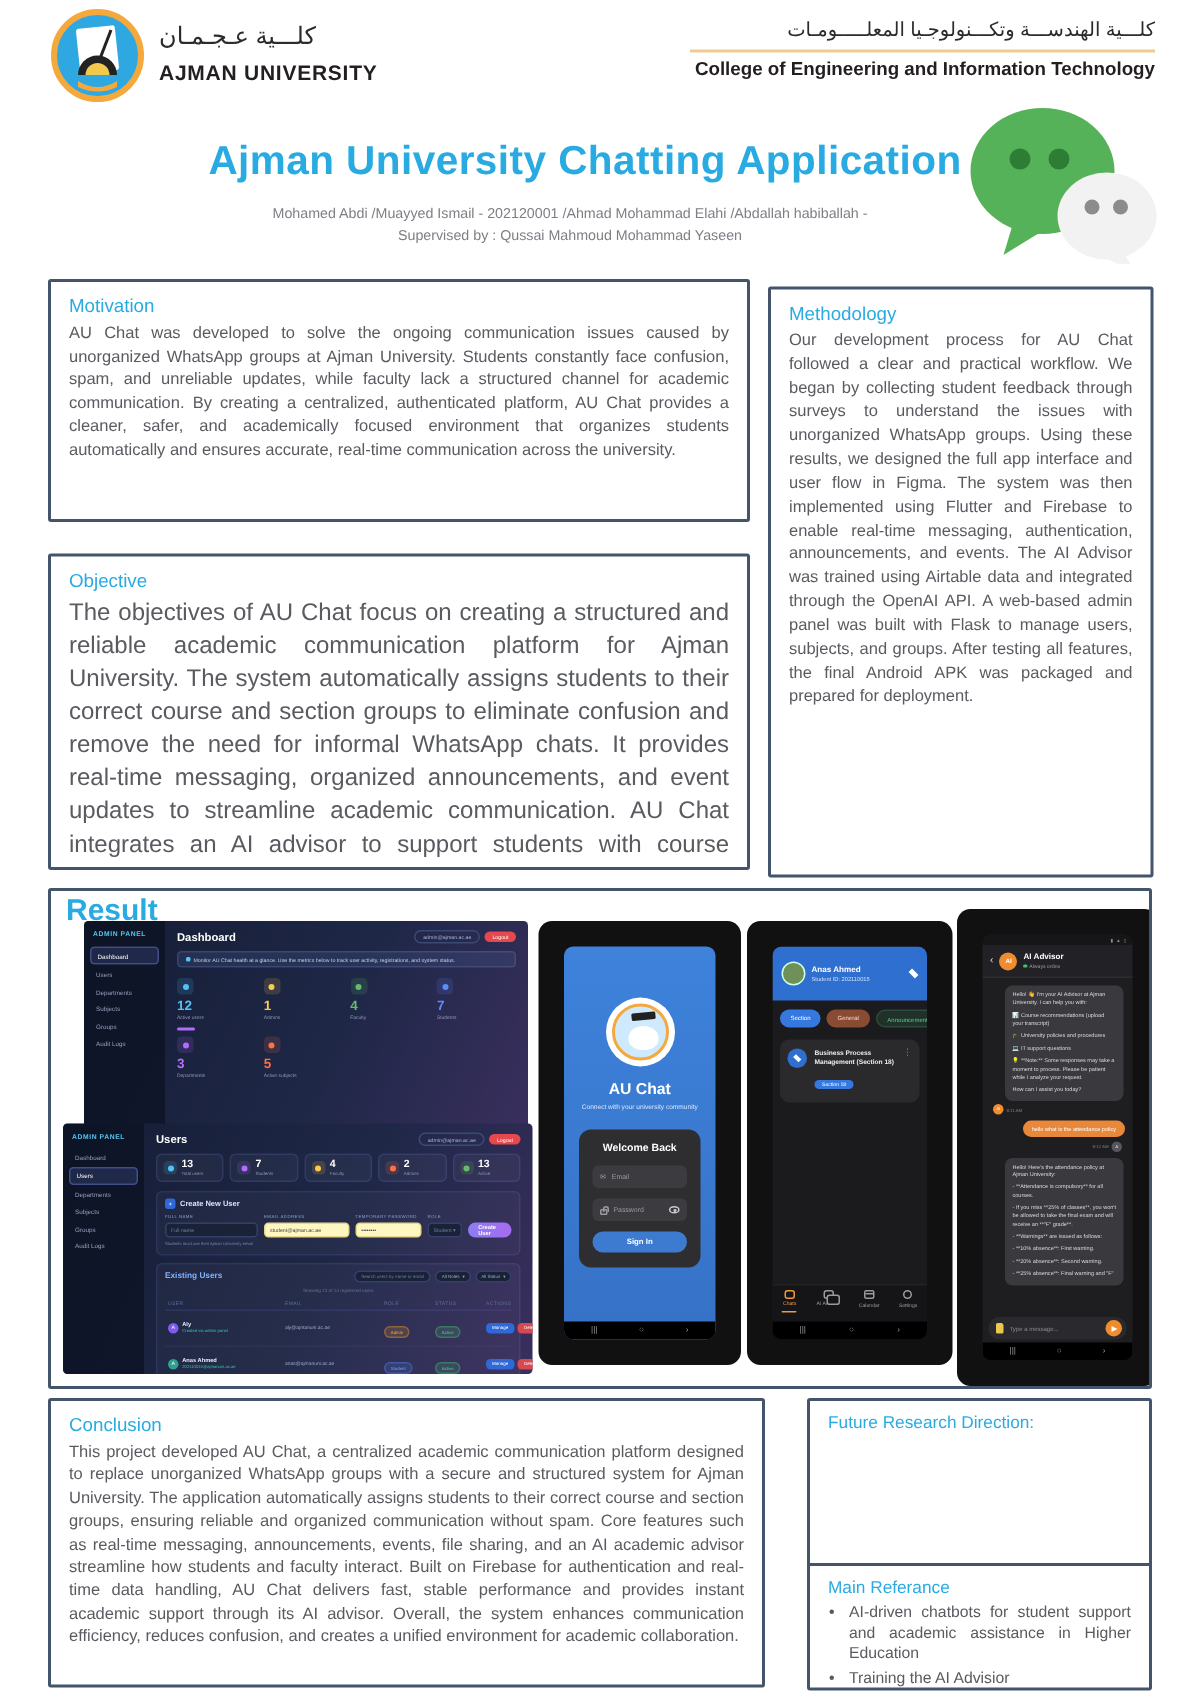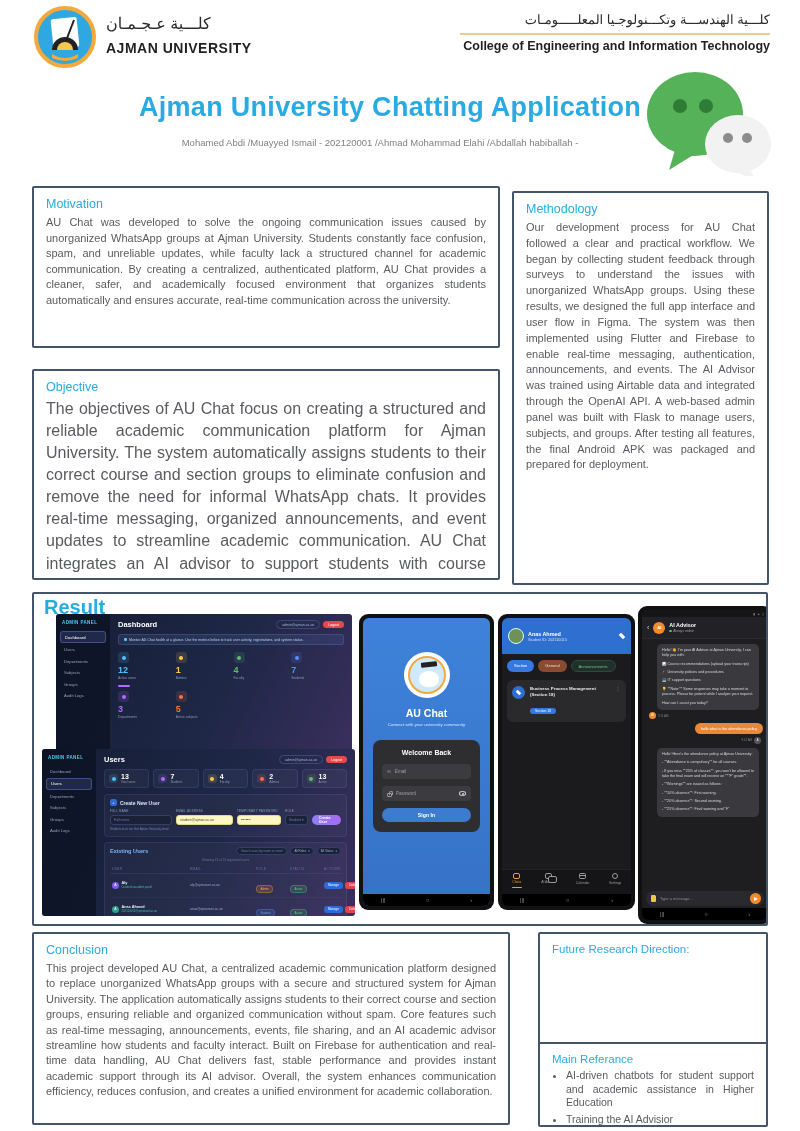--- a/index.html
+++ b/index.html
@@ -96,21 +96,21 @@
   .t-mail{font-size:3.3px;color:#98A6CC;overflow:hidden;white-space:nowrap}
   .badge{display:inline-block;font-size:2.9px;border-radius:4px;padding:1px 3.5px}
   .bg-admin{background:rgba(240,150,40,.18);color:#F5A840;border:1px solid rgba(240,150,40,.4)}
   .bg-student{background:rgba(80,130,240,.18);color:#6FA0FF;border:1px solid rgba(80,130,240,.4)}
   .bg-active{background:rgba(70,190,110,.18);color:#58D08A;border:1px solid rgba(70,190,110,.4)}
   .acts{display:flex;gap:2.5px;justify-content:flex-end}
   .btn-manage{background:#2F68D8;color:#fff;font-size:3px;border-radius:3px;padding:1.5px 4px}
   .btn-del{background:#D9474F;color:#fff;font-size:3px;border-radius:3px;padding:1.5px 4px}
 
   
-  .phone{background:#111;border-radius:9px;padding:4px}
+  .phone{background:#111;border-radius:9px;padding:17px}
   .screen{width:100%;height:100%;border-radius:6px;overflow:hidden;position:relative}
   .anav{position:absolute;bottom:0;left:0;right:0;height:12px;background:#000;display:flex;align-items:center;justify-content:space-between;padding:0 18px;color:#9a9a9a;font-size:5.5px}
 
   
   .login-scr{background:linear-gradient(180deg,#3E82DB,#3672C6)}
   .l-logo{width:46px;height:46px;border-radius:50%;background:#fff;margin:34px auto 0;display:flex;align-items:center;justify-content:center;position:relative}
   .l-logo .ring{width:38px;height:38px;border-radius:50%;background:#CFEAFF;border:2px solid #F5A83C;position:relative;overflow:hidden}
   .l-cap{position:absolute;top:4px;left:11px;width:16px;height:5px;background:#222;transform:rotate(-6deg);border-radius:1px}
   .l-face{position:absolute;bottom:5px;left:9px;width:20px;height:16px;background:#fff;border-radius:50% 50% 45% 45%}
   .l-appname{text-align:center;color:#fff;font-weight:bold;font-size:10.5px;margin-top:9px}
@@ -193,20 +193,21 @@
   </svg>
   <div class="uni-ar">كلـــية عـجـمـان</div>
   <div class="uni-en">AJMAN UNIVERSITY</div>
   <div class="col-ar">كلـــية الهندســـة وتكـــنولوجـيا المعلـــــومـات</div>
   <div class="col-rule"></div>
   <div class="col-en">College of Engineering and Information Technology</div>
 
   <div class="main-title">Ajman University Chatting Application</div>
   <div class="authors">
     <div>Mohamed Abdi /Muayyed Ismail - 202120001 /Ahmad Mohammad Elahi /Abdallah habiballah -</div>
+    <div>Supervised by : Qussai Mahmoud Mohammad Yaseen</div>
   </div>
 
   <svg class="wechat" width="128" height="104" viewBox="0 0 128 104">
     <ellipse cx="50" cy="42" rx="48" ry="42" fill="#55B258"></ellipse>
     <path d="M30 78 L24 98 L50 82 Z" fill="#55B258"></path>
     <circle cx="35" cy="34" r="7" fill="#2E7D36"></circle>
     <circle cx="61" cy="34" r="7" fill="#2E7D36"></circle>
     <ellipse cx="93" cy="72" rx="33" ry="29" fill="#F2F2F2"></ellipse>
     <path d="M104 96 L112 110 L88 98 Z" fill="#F2F2F2"></path>
     <circle cx="83" cy="66" r="5" fill="#8C8C8C"></circle>

